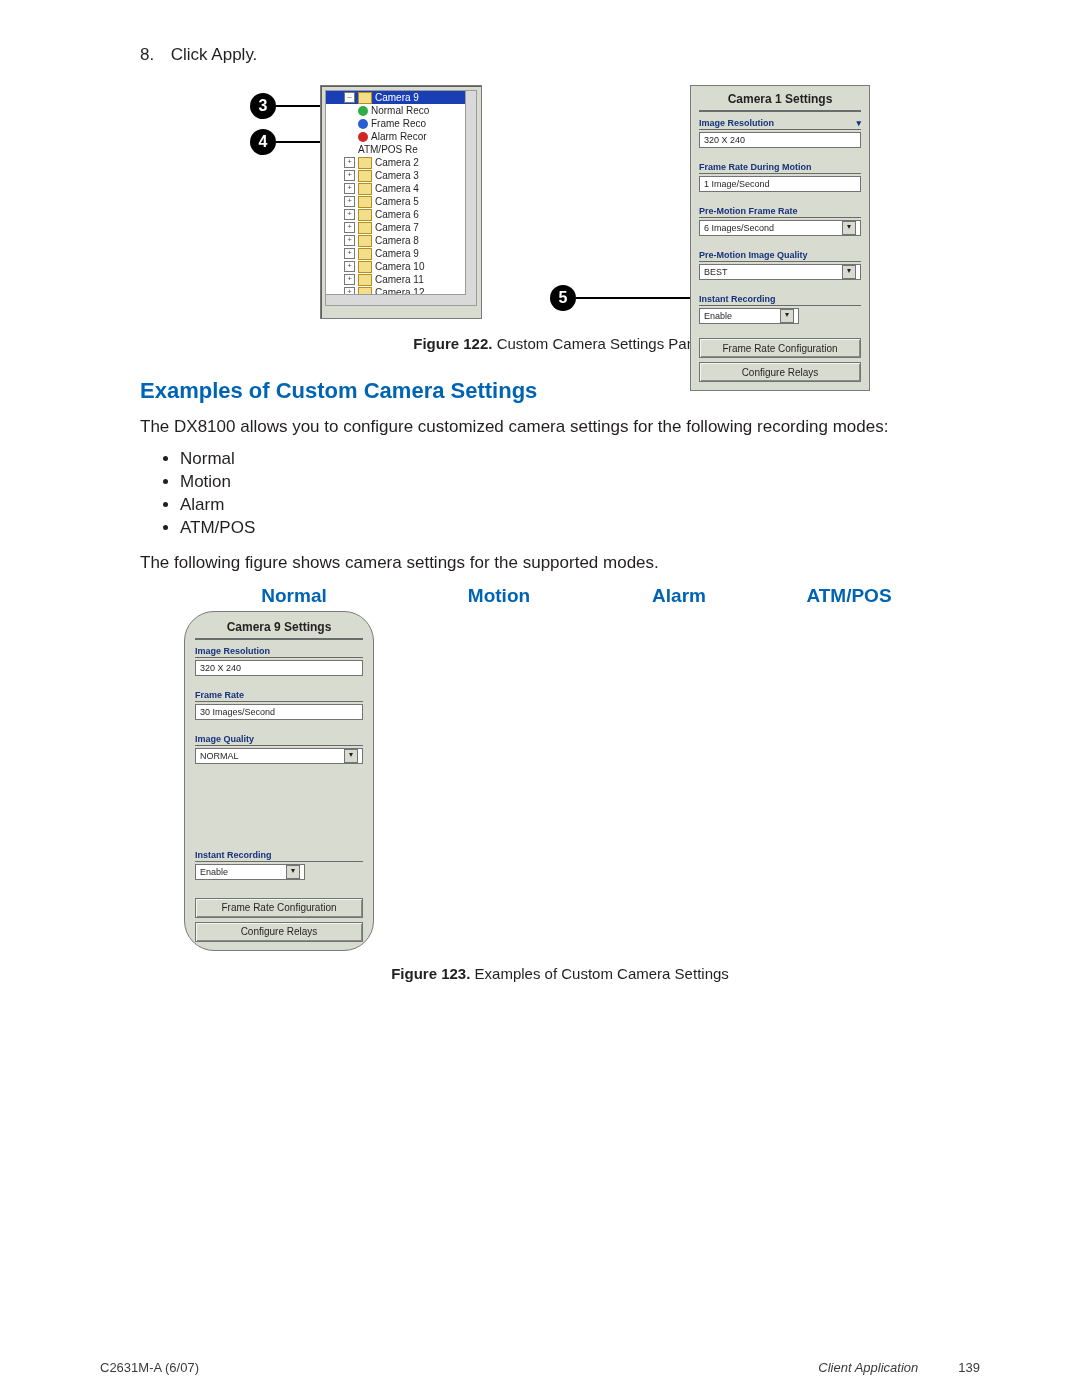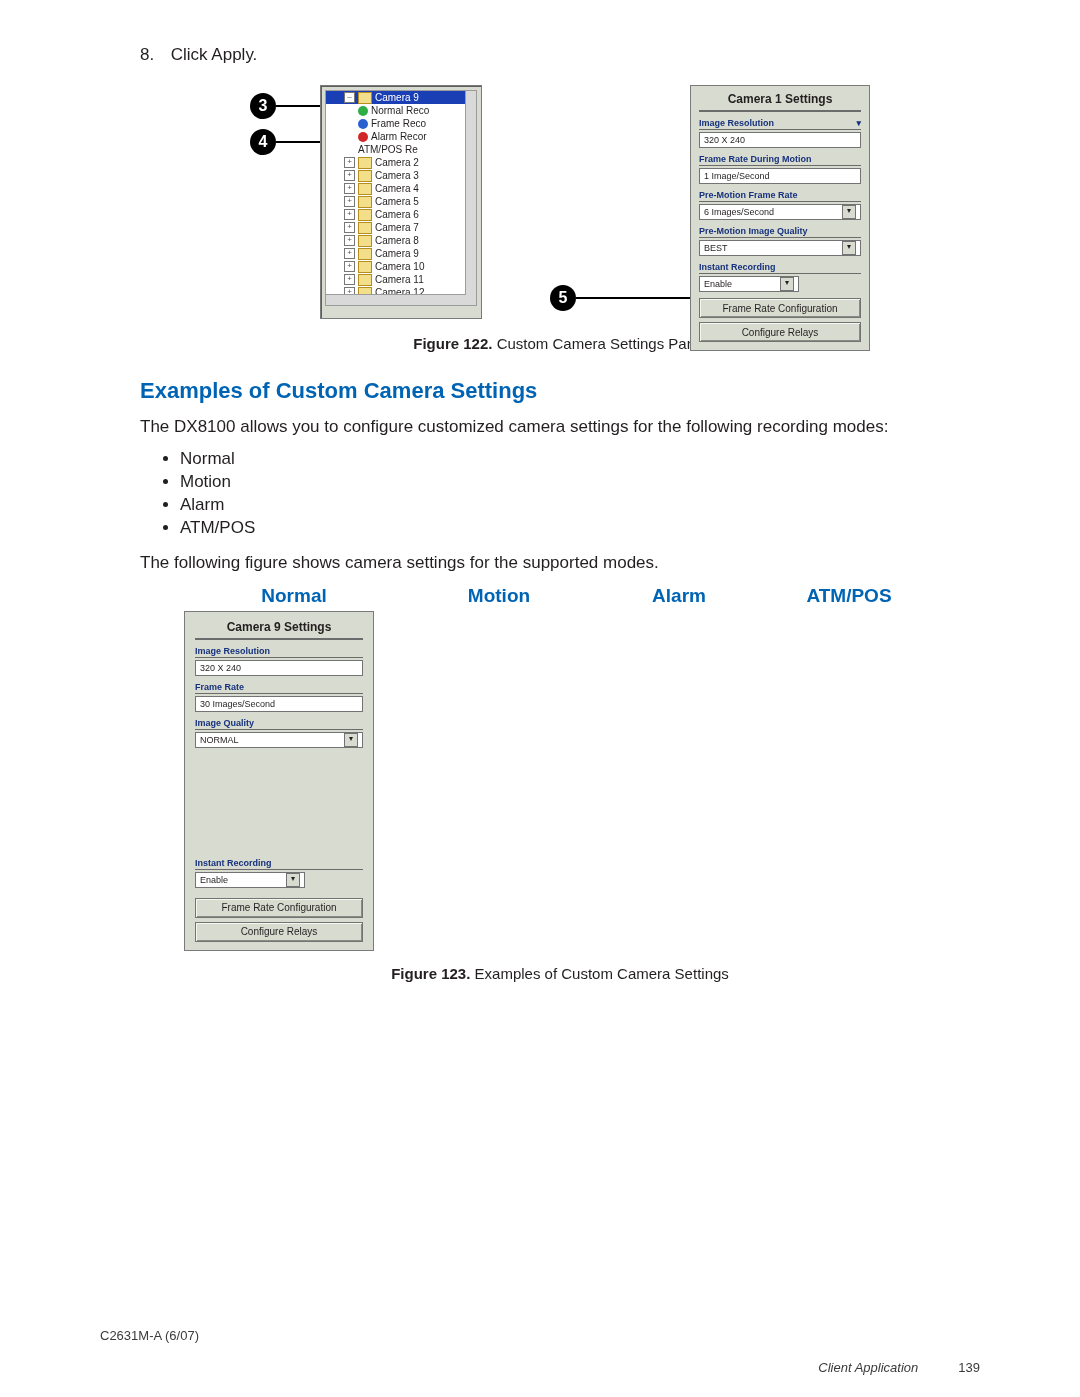--- a/index.html
+++ b/index.html
@@ -117,21 +117,21 @@
   }
   .settings-panel.tall { height: 340px; padding:8px 10px; width:190px;}
   .sp-title {
     text-align: center;
     font-weight: bold;
     font-size: 12px;
     border-bottom: 2px solid #6b6b6b;
     padding-bottom: 4px;
     margin-bottom: 6px;
   }
-  .sp-group { margin-bottom:6px; }
+  .sp-group { margin-bottom:14px; }
   .sp-label {
     color:#16327e; font-weight:bold; font-size:9px;
     border-bottom:1px solid #6b6b6b; padding-bottom:1px; margin-bottom:2px;
     display:flex; justify-content:space-between; align-items:center;
   }
   .sp-field {
     background:#fff; border:1px solid #737373; height:14px; padding:0 4px;
     font-size:9px; line-height:14px; display:flex; justify-content:space-between;
     align-items:center;
   }
@@ -157,30 +157,30 @@
   }
   .mode-cols .mh {
     color:#0064b4; font-weight:bold; font-size:19px; text-align:center;
   }
   .mode-cols .c1{width:220px;}
   .mode-cols .c2{width:190px;}
   .mode-cols .c3{width:170px;}
   .mode-cols .c4{width:170px;}
   .example-row { padding-left:44px; }
   .settings-panel.example {
-    position: relative; right:auto; top:auto;
+    position: relative; right:auto; top:auto;border-radius:30px;
   }
   .spacer { flex: 1 1 auto; }
   .sp-stack { display:flex; flex-direction:column; height:100%; }
   .footer {
     position:absolute; left:100px; right:100px; bottom:22px;
     display:flex; justify-content:space-between; font-size:13px; color:#3b3b3b;
   }
   .footer .right { display:flex; gap:40px; align-items:baseline;}
-  .footer .sec { font-style:italic;margin-top:32px; }
+  .footer .sec { font-style:italic; }
 </style>
 </head>
 <body>
 
 <div class="page">
 
   <div class="step">
     <span class="num">8.</span>
     <span>Click Apply.</span>
   </div>

